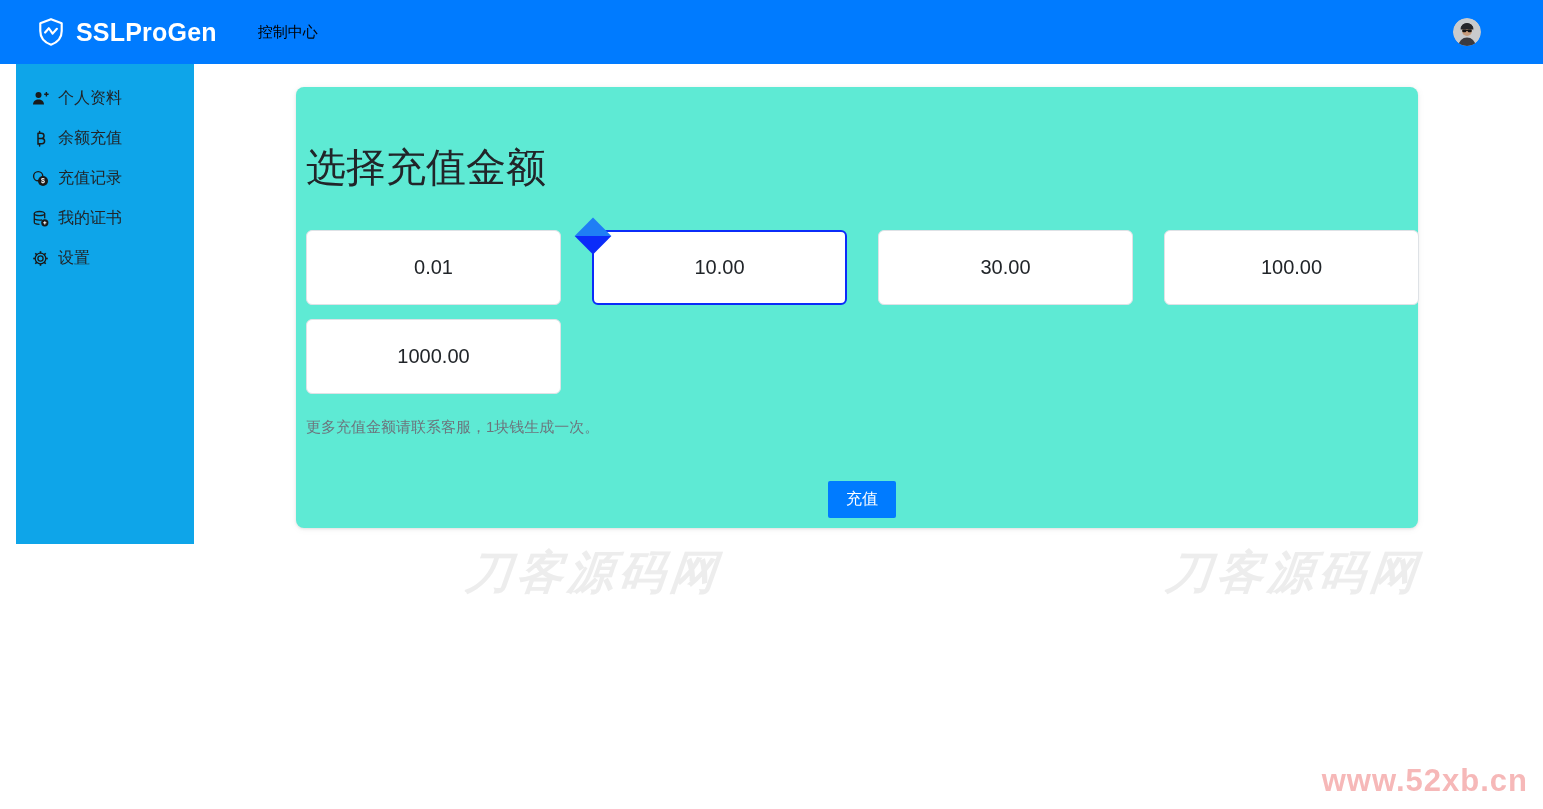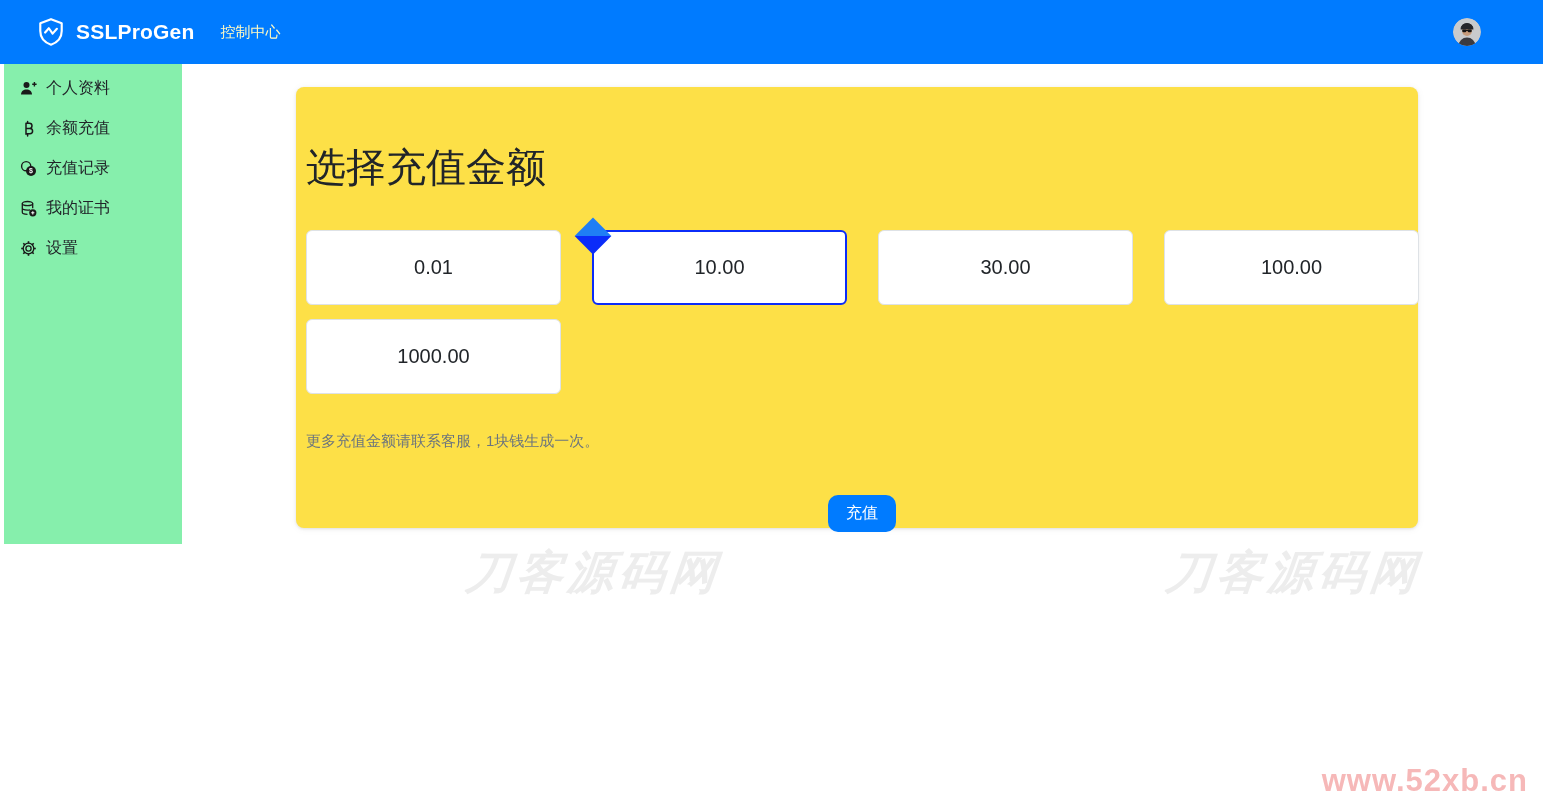--- a/index.html
+++ b/index.html
@@ -4,55 +4,55 @@
 <style>
   * { margin:0; padding:0; box-sizing:border-box; }
   html,body { width:1543px; height:809px; background:#ffffff; overflow:hidden;
               font-family:"Liberation Sans","DejaVu Sans",sans-serif; color:#212529; }
 
   
   .navbar { position:absolute; top:0; left:0; width:1543px; height:64px;
             background:#007bff; display:flex; align-items:center; }
   .brand { display:flex; align-items:center; gap:10px; margin-left:36px; cursor:pointer; }
   .brand-logo { width:30px; height:30px; display:block; }
-  .brand-name { color:#ffffff; font-size:21px; font-weight:700; letter-spacing:.2px; }
-  .nav-link { margin-left:26px; color:#fef9c3; font-size:15px; cursor:pointer; }
+  .brand-name { color:#ffffff; font-size:25px; font-weight:700; letter-spacing:.2px; }
+  .nav-link { margin-left:41px; color:#000000; font-size:15px; cursor:pointer; }
   .avatar { position:absolute; right:62px; top:18px; width:28px; height:28px;
             border-radius:50%; overflow:hidden; cursor:pointer; }
 
   
-  .sidebar { position:absolute; top:64px; left:4px; width:178px; height:480px;
-             background:#86efac; padding-top:12px; }
+  .sidebar { position:absolute; top:64px; left:16px; width:178px; height:480px;
+             background:#0ea5e9; padding-top:22px; }
   .side-item { display:flex; align-items:center; gap:9px; padding:0 16px;
                height:24px; margin-bottom:16px; font-size:16px; color:#212529;
                cursor:pointer; white-space:nowrap; }
   .side-item .ic { width:17px; height:17px; flex:0 0 17px; color:#1a1a1a; }
 
   
   .card { position:absolute; top:87px; left:296px; width:1122px; height:441px;
-          background:#fde047; border-radius:8px;
+          background:#5eead4; border-radius:8px;
           box-shadow:0 1px 3px rgba(0,0,0,.10), 0 1px 8px rgba(0,0,0,.05); }
   .card-inner { padding:56px 0 0 10px; }
   .page-title { font-size:40px; font-weight:500; color:#212529; line-height:48px; }
 
   .amount-grid { margin-top:39px; display:grid; grid-template-columns:repeat(4,255px);
                  column-gap:31px; row-gap:14px; }
   .tile { height:75px; background:#ffffff; border:1px solid #dee2e6; border-radius:6px;
           display:flex; align-items:center; justify-content:center;
           font-size:20px; color:#212529; cursor:pointer; position:relative; }
   .tile.selected { border:2px solid #0b2cf9; }
   .diamond { position:absolute; left:-14px; top:-9px; width:26px; height:26px;
              transform:rotate(45deg);
              background:linear-gradient(135deg,#1f7ef5 0%,#1f7ef5 50%,#0b2cf9 50%,#0b2cf9 100%); }
 
-  .note { margin-top:38px; font-size:15px; color:#6c757d; }
+  .note { margin-top:24px; font-size:15px; color:#6c757d; }
 
   .recharge-btn { display:block; margin:44px auto 0; padding:8px 18px;
                   background:#007bff; color:#ffffff; font-size:16px; border:none;
-                  border-radius:10px; cursor:pointer; font-family:inherit; }
+                  border-radius:2px; cursor:pointer; font-family:inherit; }
 
   
   .wm { position:absolute; top:542px; font-size:46px; font-weight:700; font-style:italic;
         color:#ededed; letter-spacing:5px; transform:skewX(-6deg); white-space:nowrap;
         user-select:none; pointer-events:none; }
   .wm1 { left:466px; }
   .wm2 { left:1166px; }
   .site-url { position:absolute; right:15px; bottom:10px; font-size:31px; font-weight:700;
               color:#f6b8b8; letter-spacing:1px; }
 </style>

